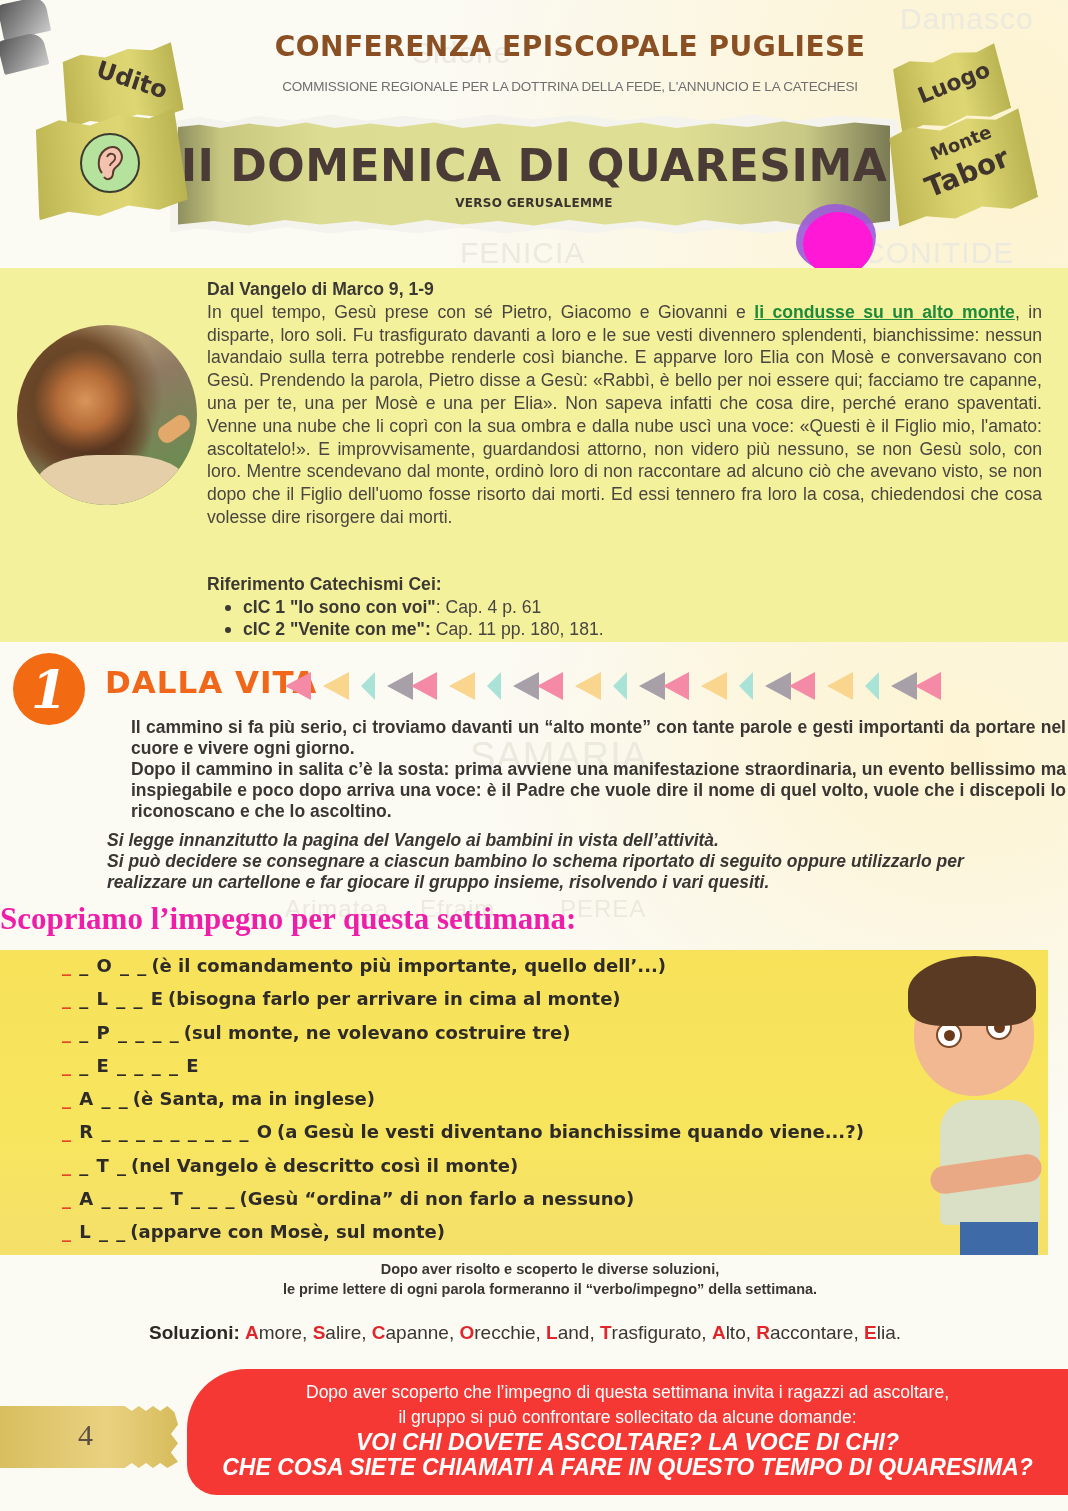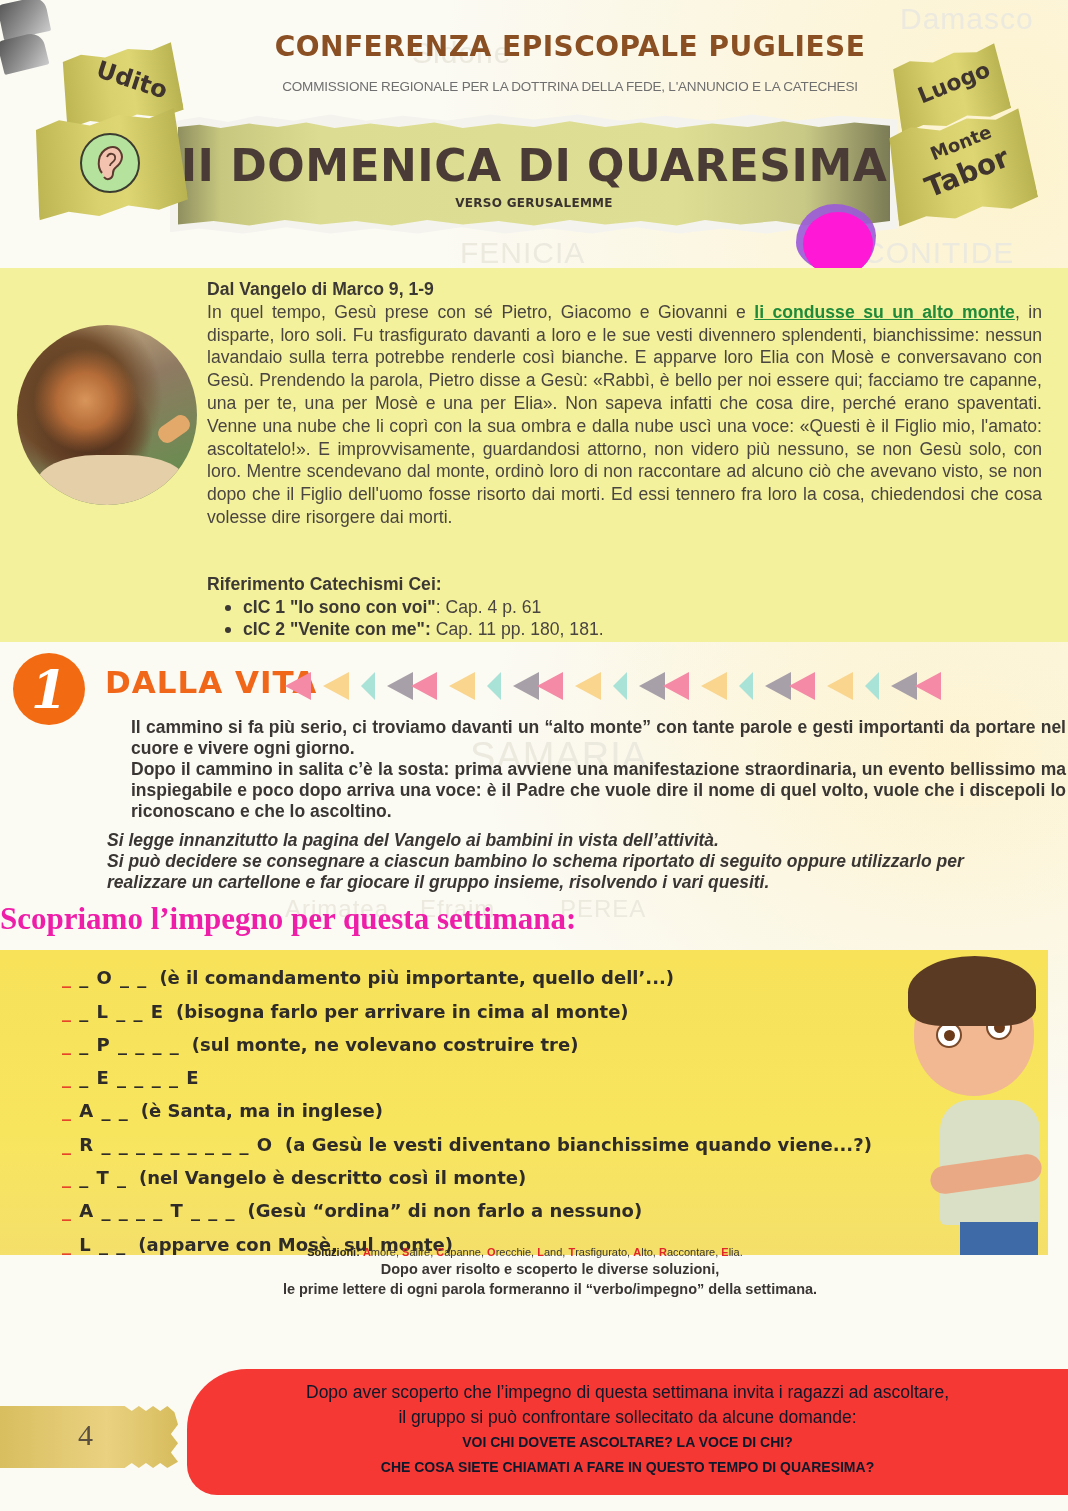--- a/index.html
+++ b/index.html
@@ -143,21 +143,21 @@
     font-family: "Liberation Serif", serif; font-weight: bold; font-size: 31px; color: #ee1ea9;
   }
 
   
   .puzzle {
     position: absolute; left: 0; top: 950px; width: 1048px; height: 305px;
     background: linear-gradient(180deg, #f7e25a 0%, #f8e55e 60%, #f4e06a 100%);
   }
   .puzzle-list { position: absolute; left: 62px; top: 955px; width: 880px; }
   .puzzle-row {
-    height: 33.3px; display: flex; align-items: flex-end; gap: 12px;
+    height: 33.3px; display: flex; align-items: flex-start; gap: 4px;
     font-family: "DejaVu Sans", sans-serif; font-weight: bold; font-size: 18px; color: #2e2b28;
     white-space: nowrap;
   }
   .puzzle-pattern { letter-spacing: 1px; }
   .pattern-first { color: #e6452a; }
   .boy {
     position: absolute; left: 900px; top: 950px; width: 150px; height: 305px;
   }
   .boy-hair { position: absolute; left: 8px; top: 6px; width: 128px; height: 70px; background: #5a3a22; border-radius: 60% 55% 30% 30%; }
   .boy-face { position: absolute; left: 14px; top: 28px; width: 120px; height: 118px; background: #f1b892; border-radius: 45% 45% 50% 50%; }
@@ -165,42 +165,42 @@
   .boy-eye::after { content: ""; position: absolute; left: 6px; top: 6px; width: 11px; height: 11px; background: #6a3a1a; border-radius: 50%; }
   .boy-shirt { position: absolute; left: 40px; top: 150px; width: 100px; height: 125px; background: #d9e0c6; border-radius: 30px 30px 6px 6px; }
   .boy-arms { position: absolute; left: 30px; top: 210px; width: 112px; height: 28px; background: #eaa985; border-radius: 14px; transform: rotate(-8deg); }
   .boy-jeans { position: absolute; left: 60px; top: 272px; width: 78px; height: 33px; background: #3f6aa8; }
 
   .explain {
     position: absolute; left: 0; top: 1259px; width: 1100px; text-align: center;
     font-size: 14.5px; line-height: 20px; font-weight: bold; color: #3a3633;
   }
   .solutions {
-    position: absolute; left: 0; top: 1246px; width: 1050px; text-align: center;
-    font-size: 11px; color: #3a3633;
+    position: absolute; left: 0; top: 1322px; width: 1050px; text-align: center;
+    font-size: 19px; color: #3a3633;
   }
   .solutions .sol-label { font-weight: bold; color: #2b2825; }
   .solutions .init { color: #e0262a; font-weight: bold; }
 
   
   .page-tag {
     position: absolute; left: 0; top: 1406px; width: 178px; height: 62px;
     background: linear-gradient(90deg, #d9be5f 0%, #e9d181 60%, #d7bc5c 100%);
     clip-path: polygon(0 0, 70% 0, 74% 8%, 78% 0, 82% 8%, 86% 0, 90% 8%, 94% 0, 98% 10%, 100% 30%, 96% 45%, 100% 60%, 96% 75%, 100% 90%, 94% 100%, 90% 92%, 86% 100%, 82% 92%, 78% 100%, 74% 92%, 70% 100%, 0 100%);
   }
   .page-number {
     position: absolute; left: 78px; top: 1418px; font-family: "Liberation Serif", serif; font-size: 30px; color: #5b5040;
   }
   .cta {
     position: absolute; left: 187px; top: 1369px; width: 881px; height: 126px;
     background: #f53834; border-radius: 60px 0 0 30px;
-    color: #0f172a; text-align: center; padding-top: 11px;
+    color: #ffffff; text-align: center; padding-top: 11px;
   }
   .cta-line { font-size: 17.5px; line-height: 25px; }
-  .cta-q { font-size: 14px; line-height: 25px; font-weight: bold; }
+  .cta-q { font-size: 23px; line-height: 25px; font-weight: bold; font-style: italic; }
 </style>
 </head>
 <body>
 
 <div class="page-bg"></div>
 
 <div class="map-word" style="left:412px;top:4px;margin-top:32px;">Sidone</div>
 <div class="map-word" style="left:900px;top:2px;">Damasco</div>
 <div class="map-word" style="left:460px;top:236px;">FENICIA</div>
 <div class="map-word" style="left:800px;top:236px;">TRACONITIDE</div>

